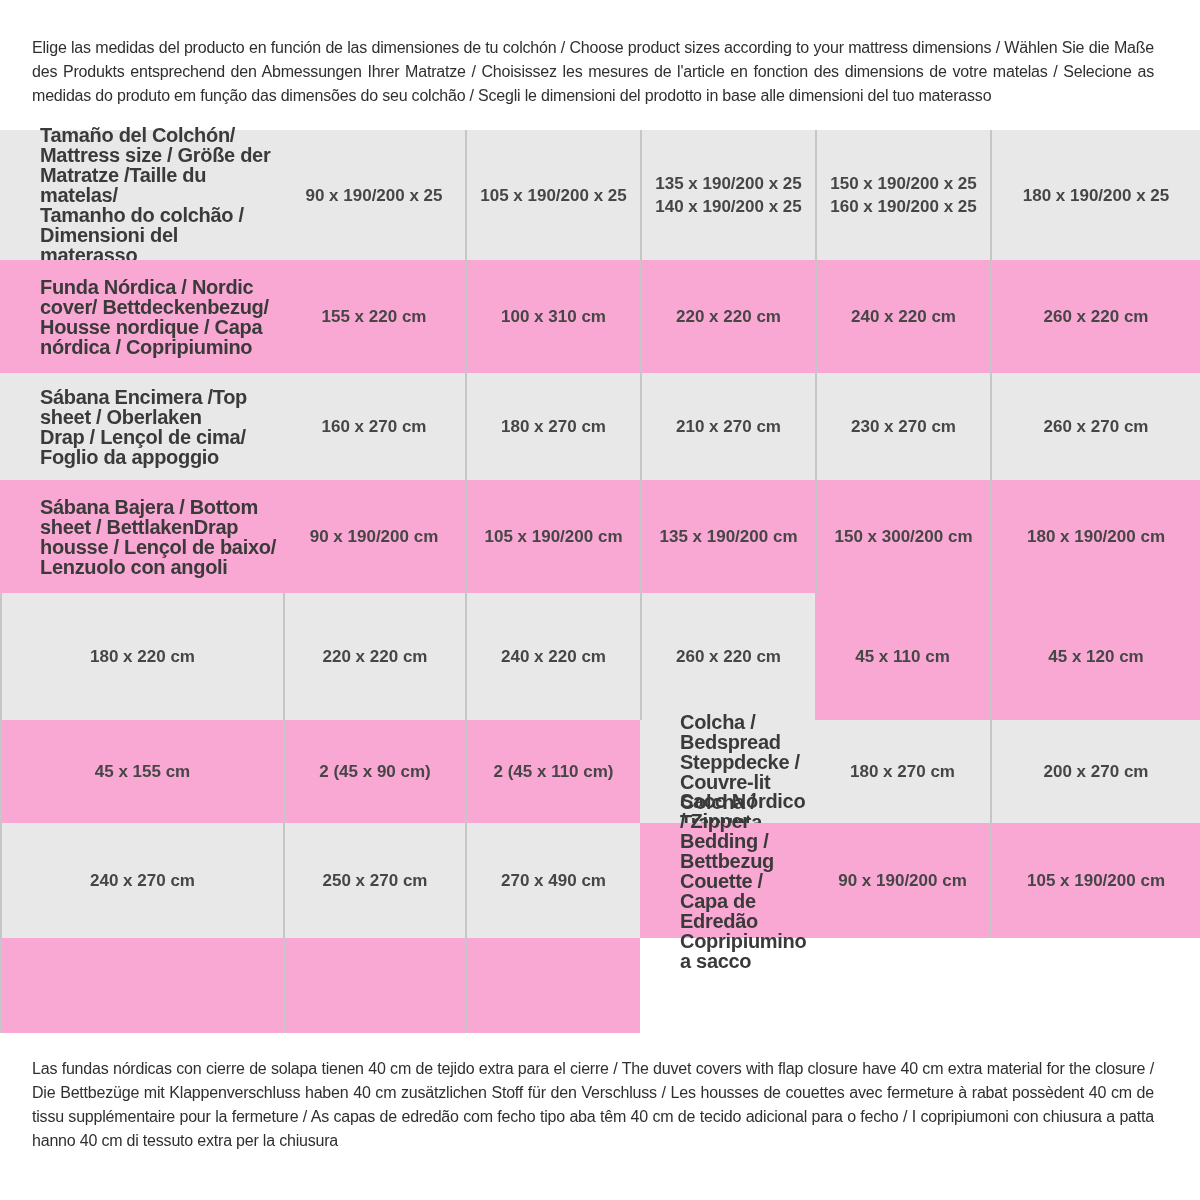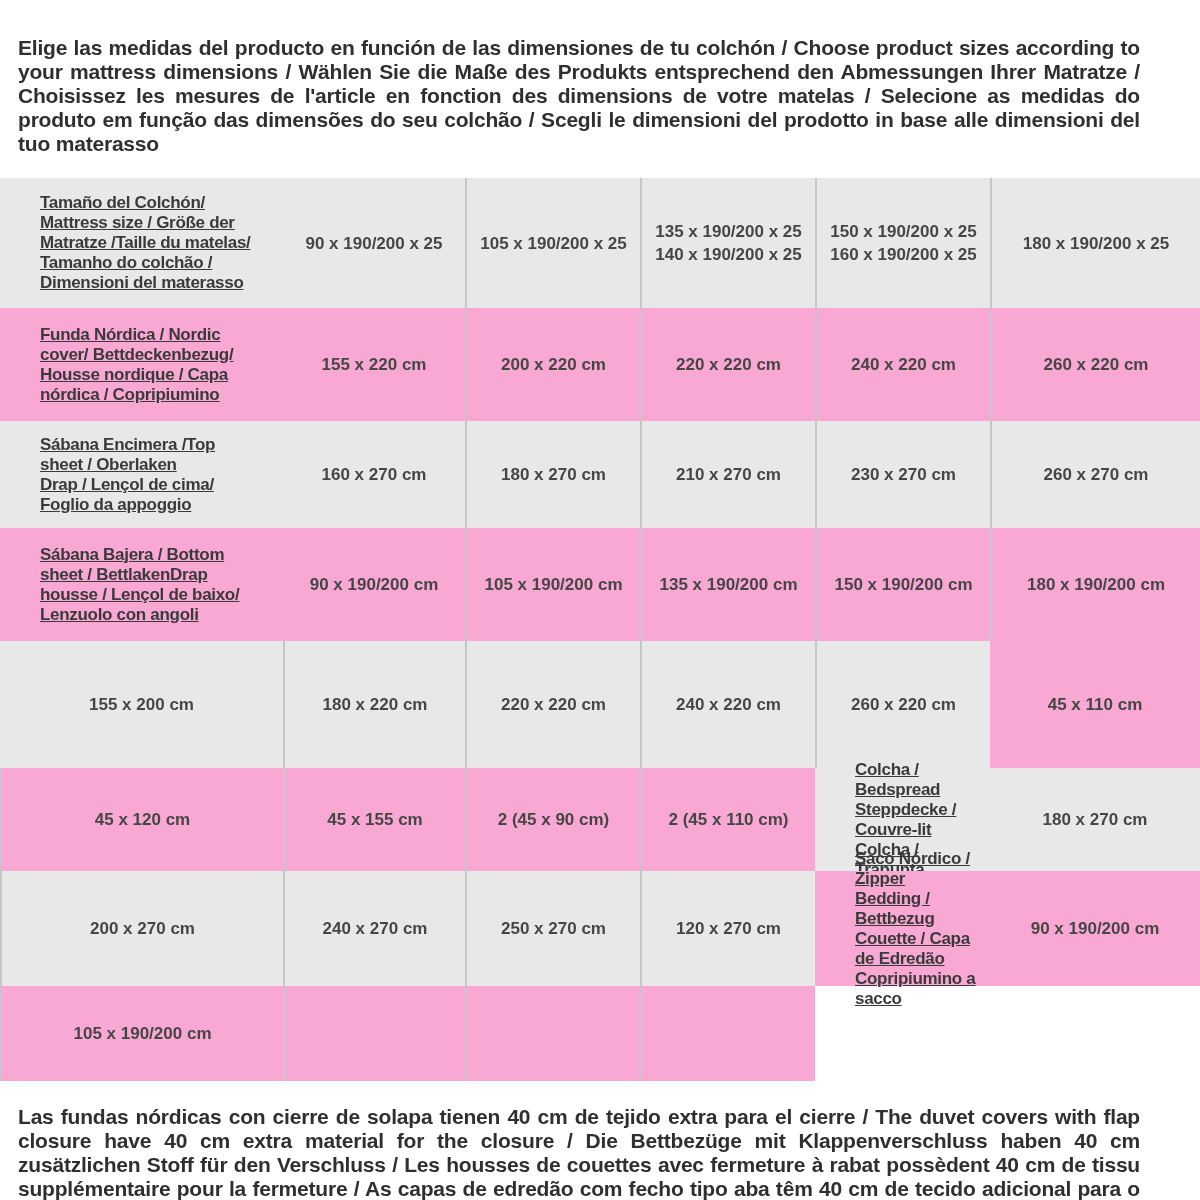--- a/index.html
+++ b/index.html
@@ -5,24 +5,24 @@
   * { box-sizing: border-box; margin: 0; padding: 0; }
   html, body {
     width: 1200px;
     background: #ffffff;
     font-family: "Liberation Sans", sans-serif;
   }
   body { height: 1200px; padding-top: 36px; }
 
   .para {
     width: 1122px;
-    margin: 0 38px 0 18px;
-    font-size: 21px;
+    margin: 0 38px 0 32px;
+    font-size: 16px;
     line-height: 24px;
-    font-weight: bold;
+    font-weight: normal;
     letter-spacing: -0.2px;
     text-align: justify;
     color: #2f2f2f;
   }
 
   .tbl {
     margin-top: 22px;
     width: 1200px;
     display: grid;
     grid-template-columns: 283px 182px 175px 175px 175px 210px;
@@ -37,25 +37,24 @@
     color: #464646;
     text-align: center;
     white-space: pre-line;
     line-height: 23px;
   }
   .label {
     justify-content: flex-start;
     text-align: left;
     padding-left: 40px;
     padding-right: 6px;
-    font-size: 17px;
+    font-size: 20px;
     line-height: 20px;
     letter-spacing: -0.3px;
     color: #3a3a3a;
-    text-decoration: underline;
   }
   .bl { border-left: 2px solid #c6c6c6; }
   .gray { background: #e8e8e8; }
   .white { background: #f9a8d4; }
 
   .footnote { margin-top: 24px; }
 </style>
 </head>
 <body>
 
@@ -74,21 +73,21 @@
 140 x 190/200 x 25</div>
   <div class="cell gray bl">150 x 190/200 x 25
 160 x 190/200 x 25</div>
   <div class="cell gray bl">180 x 190/200 x 25</div>
 
   <div class="cell label white">Funda Nórdica / Nordic
 cover/ Bettdeckenbezug/
 Housse nordique / Capa
 nórdica / Copripiumino</div>
   <div class="cell white">155 x 220 cm</div>
-  <div class="cell white bl">200 x 220 cm</div>
+  <div class="cell white bl">100 x 310 cm</div>
   <div class="cell white bl">220 x 220 cm</div>
   <div class="cell white bl">240 x 220 cm</div>
   <div class="cell white bl">260 x 220 cm</div>
 
   <div class="cell label gray">Sábana Encimera /Top
 sheet / Oberlaken
 Drap / Lençol de cima/
 Foglio da appoggio</div>
   <div class="cell gray">160 x 270 cm</div>
   <div class="cell gray bl">180 x 270 cm</div>
@@ -96,43 +95,42 @@
   <div class="cell gray bl">230 x 270 cm</div>
   <div class="cell gray bl">260 x 270 cm</div>
 
   <div class="cell label white">Sábana Bajera / Bottom
 sheet / BettlakenDrap
 housse / Lençol de baixo/
 Lenzuolo con angoli</div>
   <div class="cell white">90 x 190/200 cm</div>
   <div class="cell white bl">105 x 190/200 cm</div>
   <div class="cell white bl">135 x 190/200 cm</div>
-  <div class="cell white bl">150 x 190/200 cm</div>
+  <div class="cell white bl">150 x 300/200 cm</div>
   <div class="cell white bl">180 x 190/200 cm</div>
 
-  <div class="cell gray">155 x 200 cm</div>
   <div class="cell gray bl">180 x 220 cm</div>
   <div class="cell gray bl">220 x 220 cm</div>
   <div class="cell gray bl">240 x 220 cm</div>
   <div class="cell gray bl">260 x 220 cm</div>
 
   <div class="cell white">45 x 110 cm</div>
   <div class="cell white bl">45 x 120 cm</div>
   <div class="cell white bl">45 x 155 cm</div>
   <div class="cell white bl">2 (45 x 90 cm)</div>
   <div class="cell white bl">2 (45 x 110 cm)</div>
 
   <div class="cell label gray">Colcha / Bedspread
 Steppdecke / Couvre-lit
 Colcha / Trapunta</div>
   <div class="cell gray">180 x 270 cm</div>
   <div class="cell gray bl">200 x 270 cm</div>
   <div class="cell gray bl">240 x 270 cm</div>
   <div class="cell gray bl">250 x 270 cm</div>
-  <div class="cell gray bl">120 x 270 cm</div>
+  <div class="cell gray bl">270 x 490 cm</div>
 
   <div class="cell label white">Saco Nórdico / Zipper
 Bedding / Bettbezug
 Couette / Capa de Edredão
 Copripiumino a sacco</div>
   <div class="cell white">90 x 190/200 cm</div>
   <div class="cell white bl">105 x 190/200 cm</div>
   <div class="cell white bl"></div>
   <div class="cell white bl"></div>
   <div class="cell white bl"></div>

